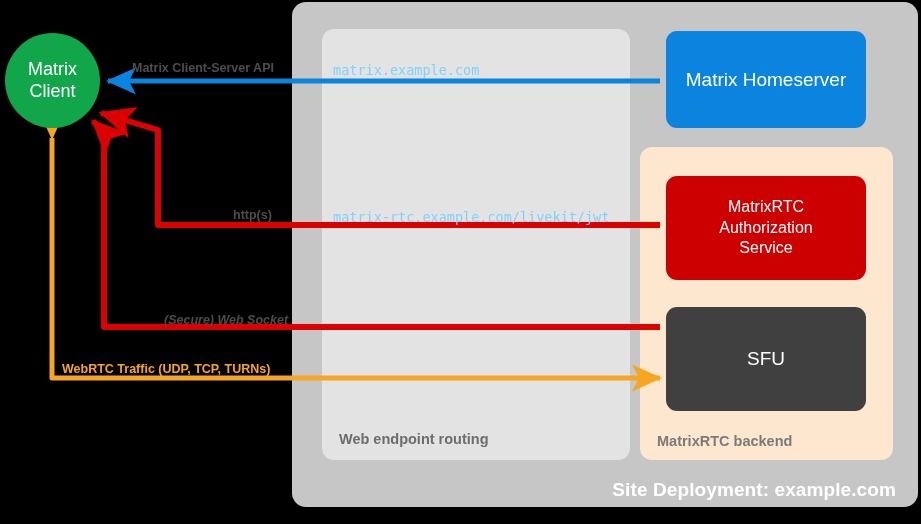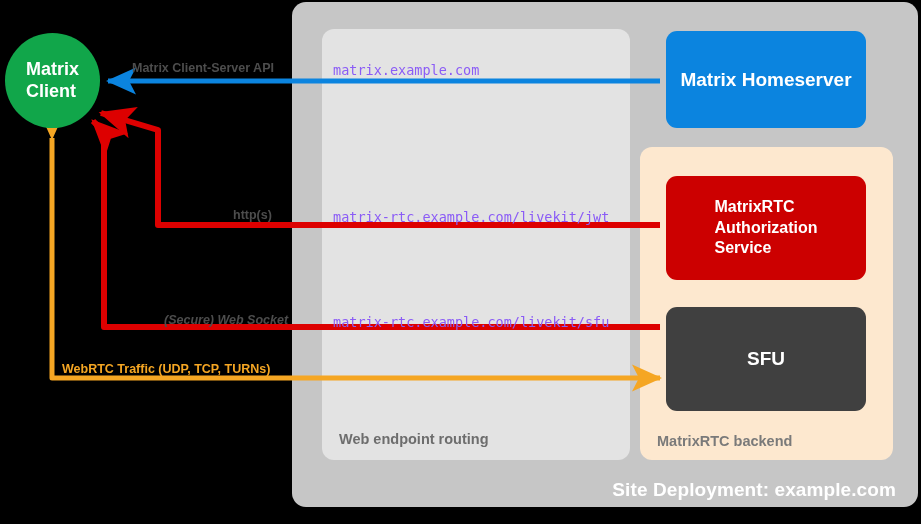--- a/index.html
+++ b/index.html
@@ -84,22 +84,23 @@
     font-weight: bold;
     white-space: nowrap;
   }
 
   
   .node {
     position: absolute;
     display: flex;
     align-items: center;
     justify-content: center;
+    text-align: center;
     color: #ffffff;
-    font-weight: bold;
+    font-weight: normal;
     box-sizing: border-box;
   }
   .client-node {
     left: 5px;
     top: 33px;
     width: 95px;
     height: 95px;
     border-radius: 50%;
     background: #11a64a;
     font-size: 18px;
@@ -132,21 +133,21 @@
     border-radius: 11px;
     background: #404040;
     font-size: 19px;
   }
 
   
   .endpoint {
     position: absolute;
     font-family: "DejaVu Sans Mono", monospace;
     font-size: 13.5px;
-    color: #8b5cf6;
+    color: #7dd3fc;
     white-space: nowrap;
   }
   .ep-matrix   { left: 333px; top: 62px; }
   .ep-jwt      { left: 333px; top: 209px; }
   .ep-sfu      { left: 333px; top: 314px; }
 
   
   .edge-label {
     position: absolute;
     font-size: 12.5px;
@@ -228,20 +229,19 @@
       <div>Service</div>
     </div>
   </div>
 
   <div class="node sfu-node">
     <span>SFU</span>
   </div>
 
   <div class="endpoint ep-matrix">matrix.example.com</div>
   <div class="endpoint ep-jwt">matrix-rtc.example.com/livekit/jwt</div>
-  <div class="endpoint ep-sfu">matrix-rtc.example.com/livekit/sfu</div>
 
   <div class="edge-label lbl-csapi">Matrix Client-Server API</div>
   <div class="edge-label lbl-https">http(s)</div>
   <div class="edge-label lbl-ws">(Secure) Web Socket</div>
   <div class="edge-label lbl-webrtc">WebRTC Traffic (UDP, TCP, TURNs)</div>
 
 </div>
 
 </body></html>

